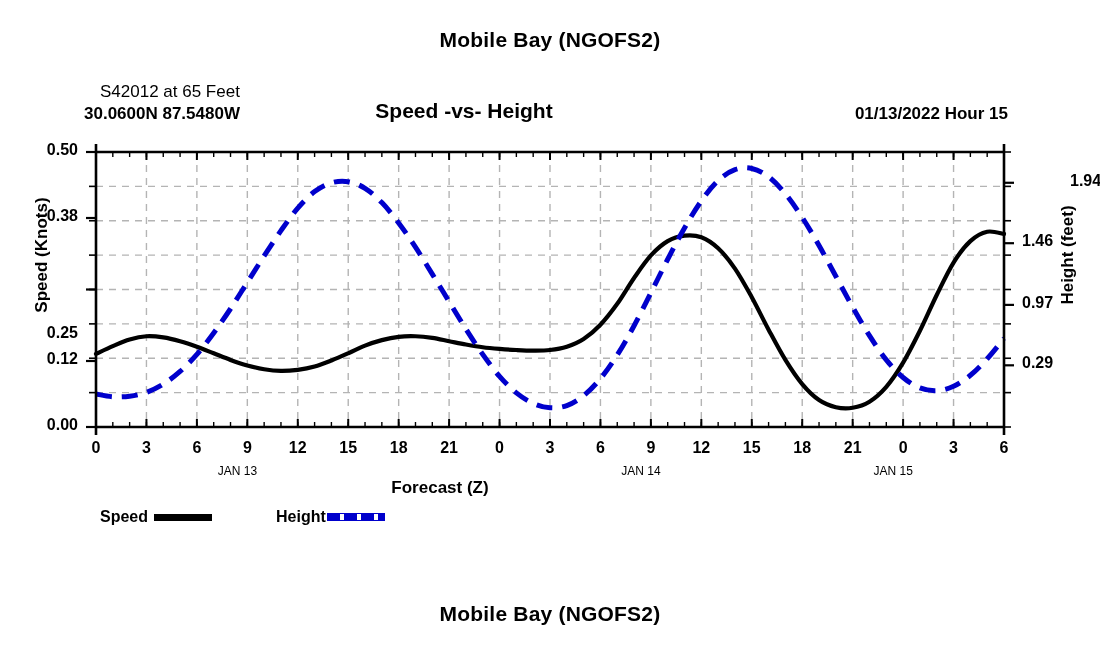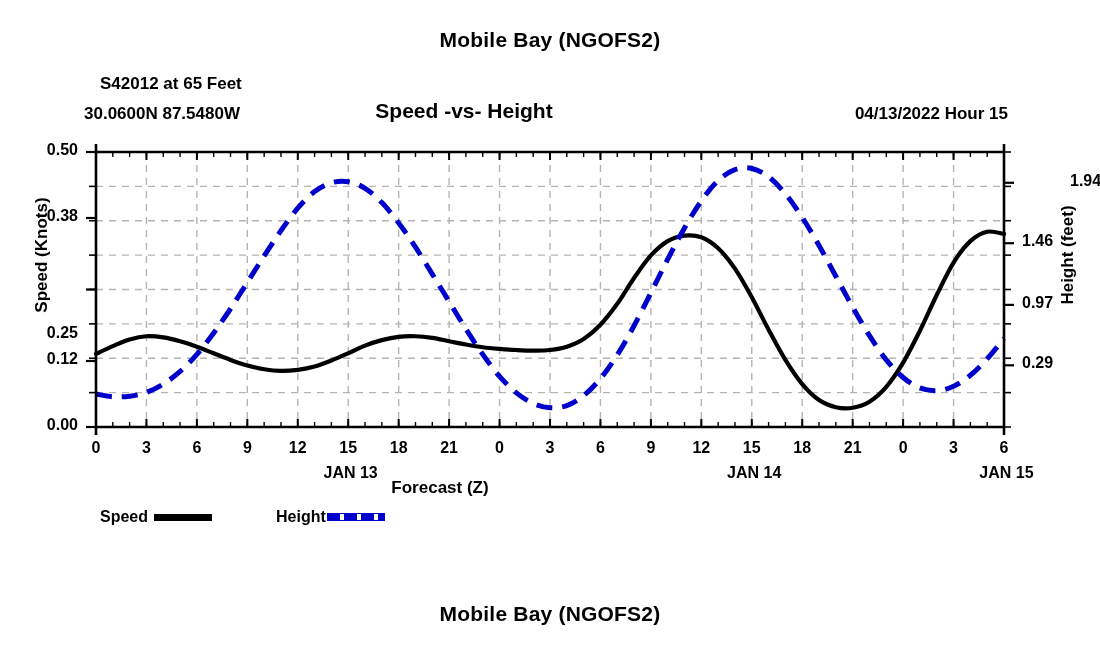--- a/index.html
+++ b/index.html
@@ -25,23 +25,23 @@
     letter-spacing: 0.2px;
   }
   #bottom-title {
     top: 602px; left: 0; width: 1100px;
     text-align: center;
     font-size: 21px;
     font-weight: bold;
     letter-spacing: 0.2px;
   }
   #station-line1 {
-    top: 74px; left: 100px;
+    top: 82px; left: 100px;
     font-size: 17px;
-    font-weight: bold;
+    font-weight: normal;
   }
   #station-line2 {
     top: 104px; left: 84px;
     font-size: 17px;
     font-weight: bold;
   }
   #subtitle {
     top: 99px; left: 0; width: 928px;
     text-align: center;
     font-size: 21px;
@@ -95,23 +95,23 @@
   }
   .ytick-right {
     text-align: left;
     width: 70px;
   }
   .xtick {
     text-align: center;
     width: 40px;
   }
   .day-label {
-    font-size: 16px;
-    font-weight: bold;
-    text-align: right;
+    font-size: 12px;
+    font-weight: normal;
+    text-align: left;
     width: 160px;
   }
 
   #legend {
     top: 508px; left: 100px;
     display: flex;
     align-items: center;
     gap: 14px;
   }
   .legend-entry {
@@ -143,21 +143,21 @@
   .legend-gap { width: 36px; }
 </style>
 </head>
 <body>
 
 <div class="abs" id="top-title">Mobile Bay (NGOFS2)</div>
 
 <div class="abs" id="station-line1">S42012 at 65 Feet</div>
 <div class="abs" id="station-line2">30.0600N  87.5480W</div>
 <div class="abs" id="subtitle">Speed -vs- Height</div>
-<div class="abs" id="forecast-stamp">04/13/2022 Hour 15</div>
+<div class="abs" id="forecast-stamp">01/13/2022 Hour 15</div>
 
 <svg id="plot-svg" class="abs" width="1100" height="650">
   <g id="gridlines-v">
       <line x1="146.44444444444446" y1="152" x2="146.44444444444446" y2="427" stroke="#b4b4b4" stroke-width="1.4" stroke-dasharray="7,6"></line>
       <line x1="196.88888888888889" y1="152" x2="196.88888888888889" y2="427" stroke="#b4b4b4" stroke-width="1.4" stroke-dasharray="7,6"></line>
       <line x1="247.33333333333331" y1="152" x2="247.33333333333331" y2="427" stroke="#b4b4b4" stroke-width="1.4" stroke-dasharray="7,6"></line>
       <line x1="297.77777777777777" y1="152" x2="297.77777777777777" y2="427" stroke="#b4b4b4" stroke-width="1.4" stroke-dasharray="7,6"></line>
       <line x1="348.22222222222223" y1="152" x2="348.22222222222223" y2="427" stroke="#b4b4b4" stroke-width="1.4" stroke-dasharray="7,6"></line>
       <line x1="398.66666666666663" y1="152" x2="398.66666666666663" y2="427" stroke="#b4b4b4" stroke-width="1.4" stroke-dasharray="7,6"></line>
       <line x1="449.11111111111114" y1="152" x2="449.11111111111114" y2="427" stroke="#b4b4b4" stroke-width="1.4" stroke-dasharray="7,6"></line>

